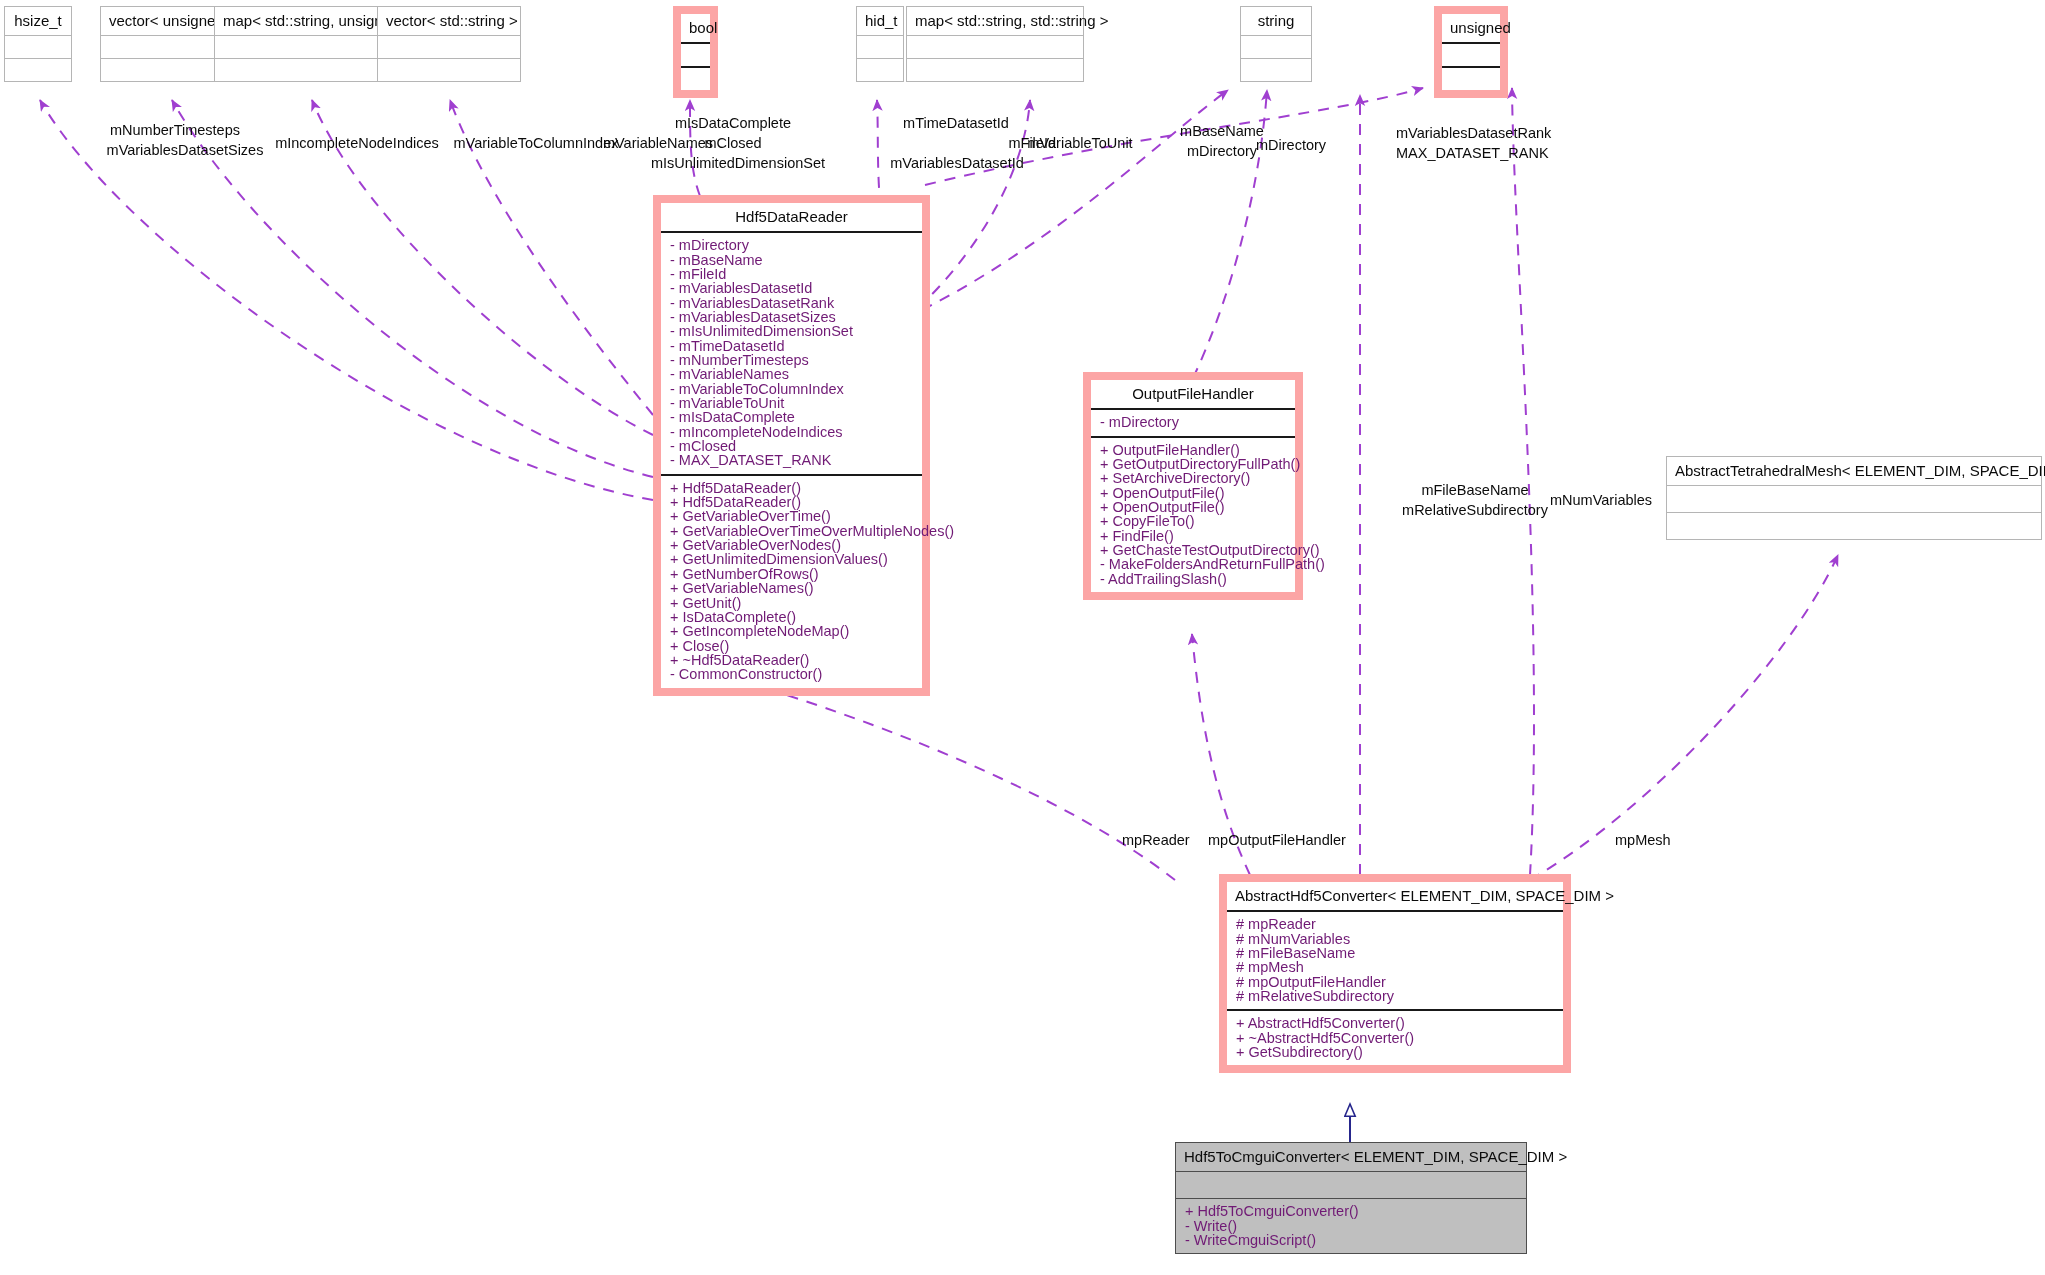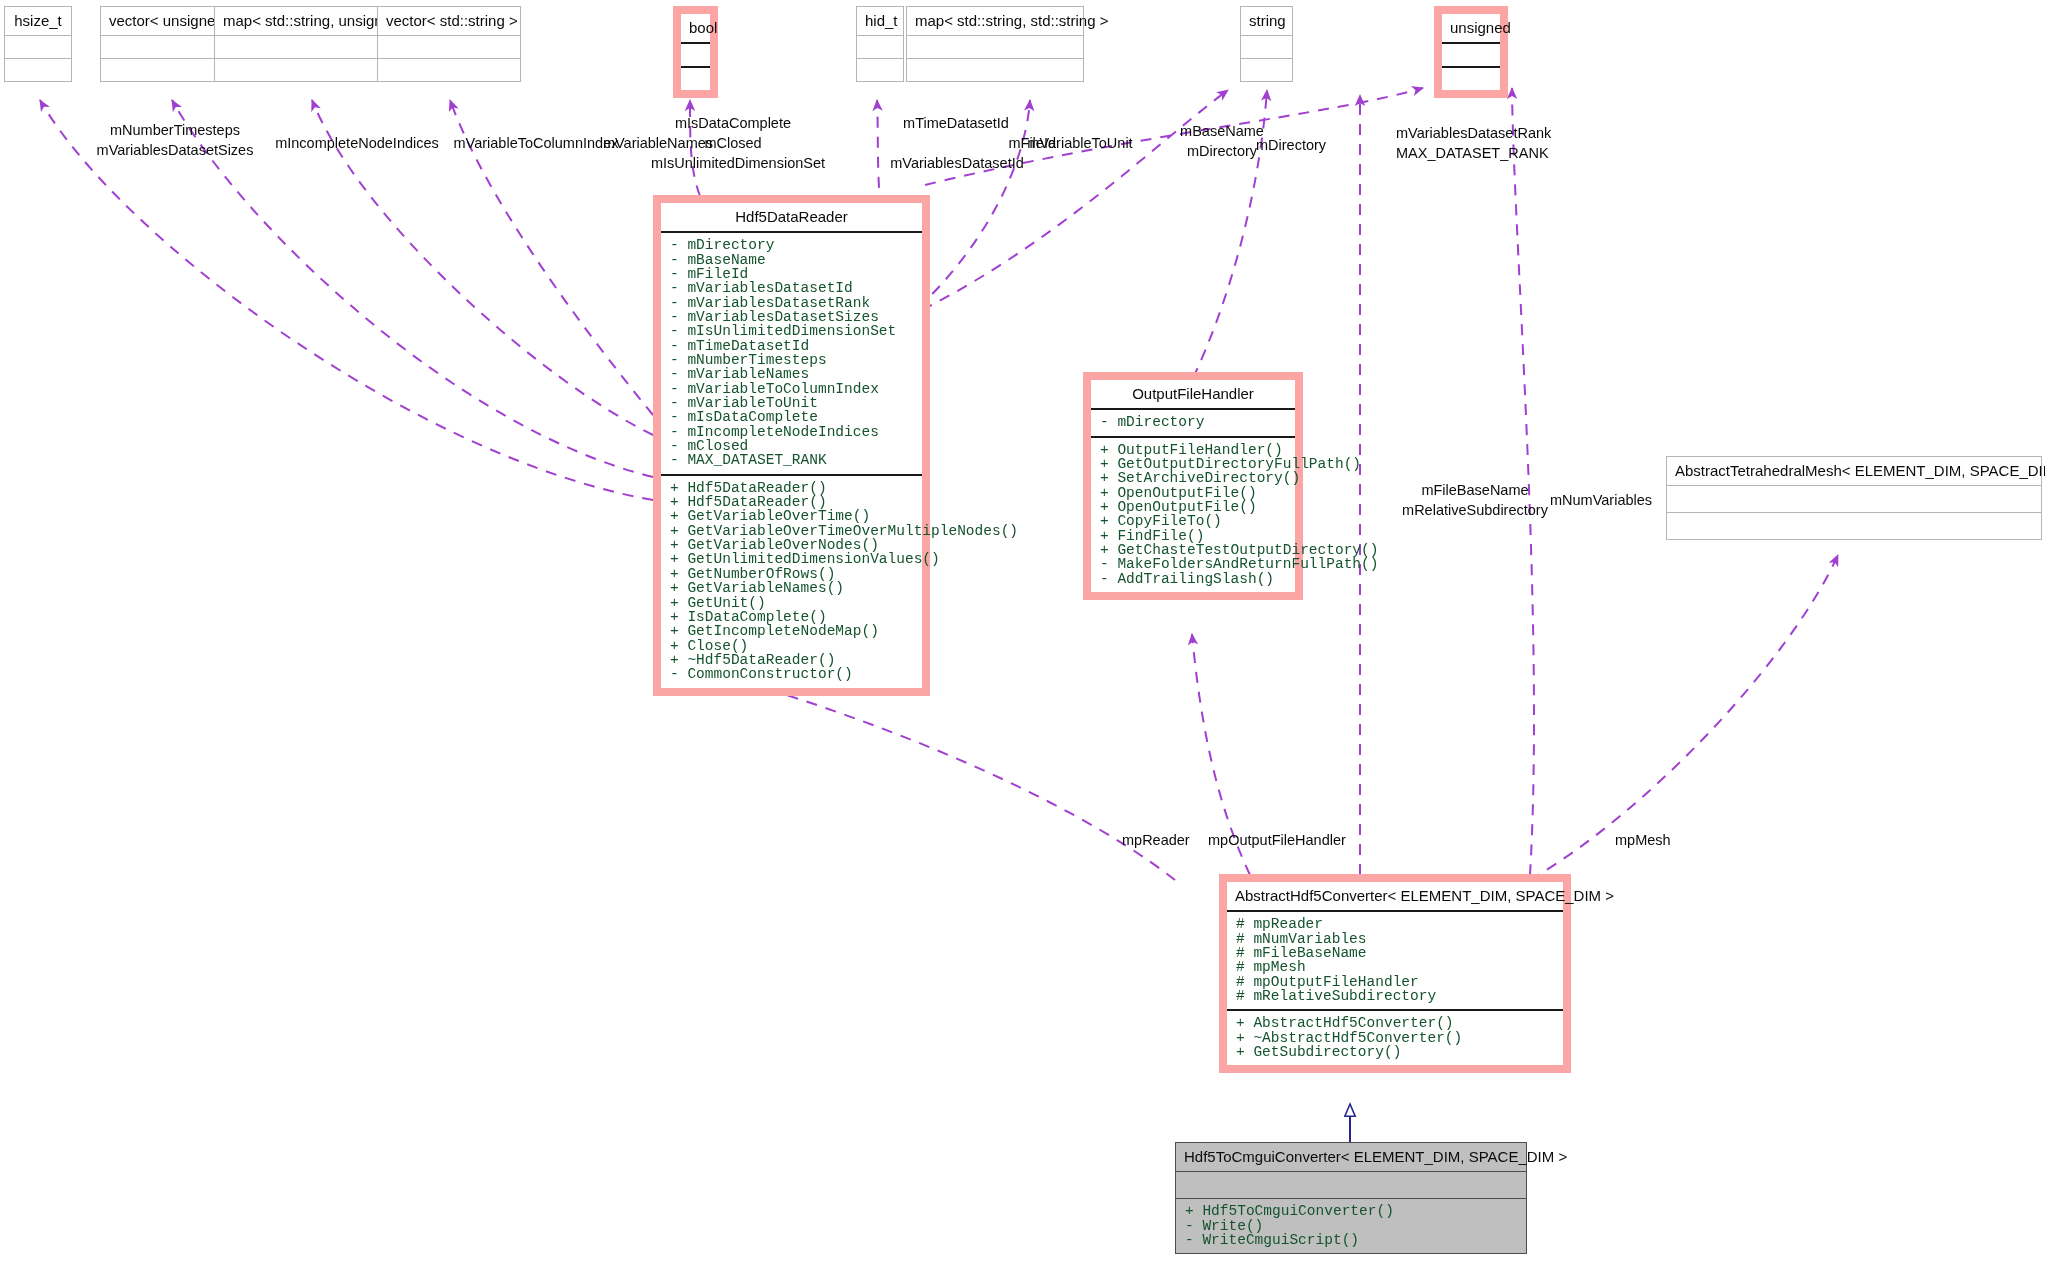--- a/index.html
+++ b/index.html
@@ -60,27 +60,26 @@
   }
   .node.bold .n-sep { height: 2px; background: #191919; }
   .node.shaded .n-sep { height: 1px; background: #4d4d4d; }
   .n-sec {
     padding: 4px 0 5px 0;
   }
   .n-sec.empty-small { height: 22px; padding: 0; }
   .n-sec.empty-mid { height: 26px; padding: 0; }
   .n-row {
     font-size: 14.5px;
-    color: #14532d;
+    color: #701a75;
     line-height: 14.6px;
     padding: 0 6px 0 9px;
     white-space: nowrap;
     height: 14.6px;
     margin-bottom: 0;
-    font-family: Liberation Mono, monospace;
   }
   .n-list .n-row { margin-bottom: 0; }
 
   
   .n-list {
     padding: 5px 0 6px 0;
   }
   .n-list .n-row {
     height: auto;
     line-height: 14.35px;
@@ -200,21 +199,21 @@
   </div>
 
   <div class="node" style="left:906px; top:6px; width:178px;">
     <div class="n-title">map&lt; std::string, std::string &gt;</div>
     <div class="n-sep"></div>
     <div class="n-sec empty-small"></div>
     <div class="n-sep"></div>
     <div class="n-sec empty-small"></div>
   </div>
 
-  <div class="node" style="left:1240px; top:6px; width:53px;">
+  <div class="node" style="left:1240px; top:6px; width:72px;">
     <div class="n-title">string</div>
     <div class="n-sep"></div>
     <div class="n-sec empty-small"></div>
     <div class="n-sep"></div>
     <div class="n-sec empty-small"></div>
   </div>
 
   <div class="node bold" style="left:1434px; top:6px; width:74px;">
     <div class="n-title">unsigned</div>
     <div class="n-sep"></div>
@@ -317,21 +316,21 @@
     <div class="n-sec empty-mid"></div>
     <div class="n-sep"></div>
     <div class="n-list">
       <div class="n-row">+ Hdf5ToCmguiConverter()</div>
       <div class="n-row">- Write()</div>
       <div class="n-row">- WriteCmguiScript()</div>
     </div>
   </div>
 
   <div class="elabel" style="left:65px; top:123px; width:220px;">mNumberTimesteps</div>
-  <div class="elabel" style="left:65px; top:143px; width:220px;">mVariablesDatasetSizes</div>
+  <div class="elabel" style="left:75px; top:143px; width:220px;">mVariablesDatasetSizes</div>
 
   <div class="elabel" style="left:252px; top:136px; width:210px;">mIncompleteNodeIndices</div>
 
   <div class="elabel" style="left:431px; top:136px; width:210px;">mVariableToColumnIndex</div>
 
   <div class="elabel" style="left:583px; top:136px; width:150px;">mVariableNames</div>
 
   <div class="elabel" style="left:623px; top:116px; width:220px;">mIsDataComplete</div>
   <div class="elabel" style="left:623px; top:136px; width:220px;">mClosed</div>
   <div class="elabel" style="left:623px; top:156px; width:230px;">mIsUnlimitedDimensionSet</div>

